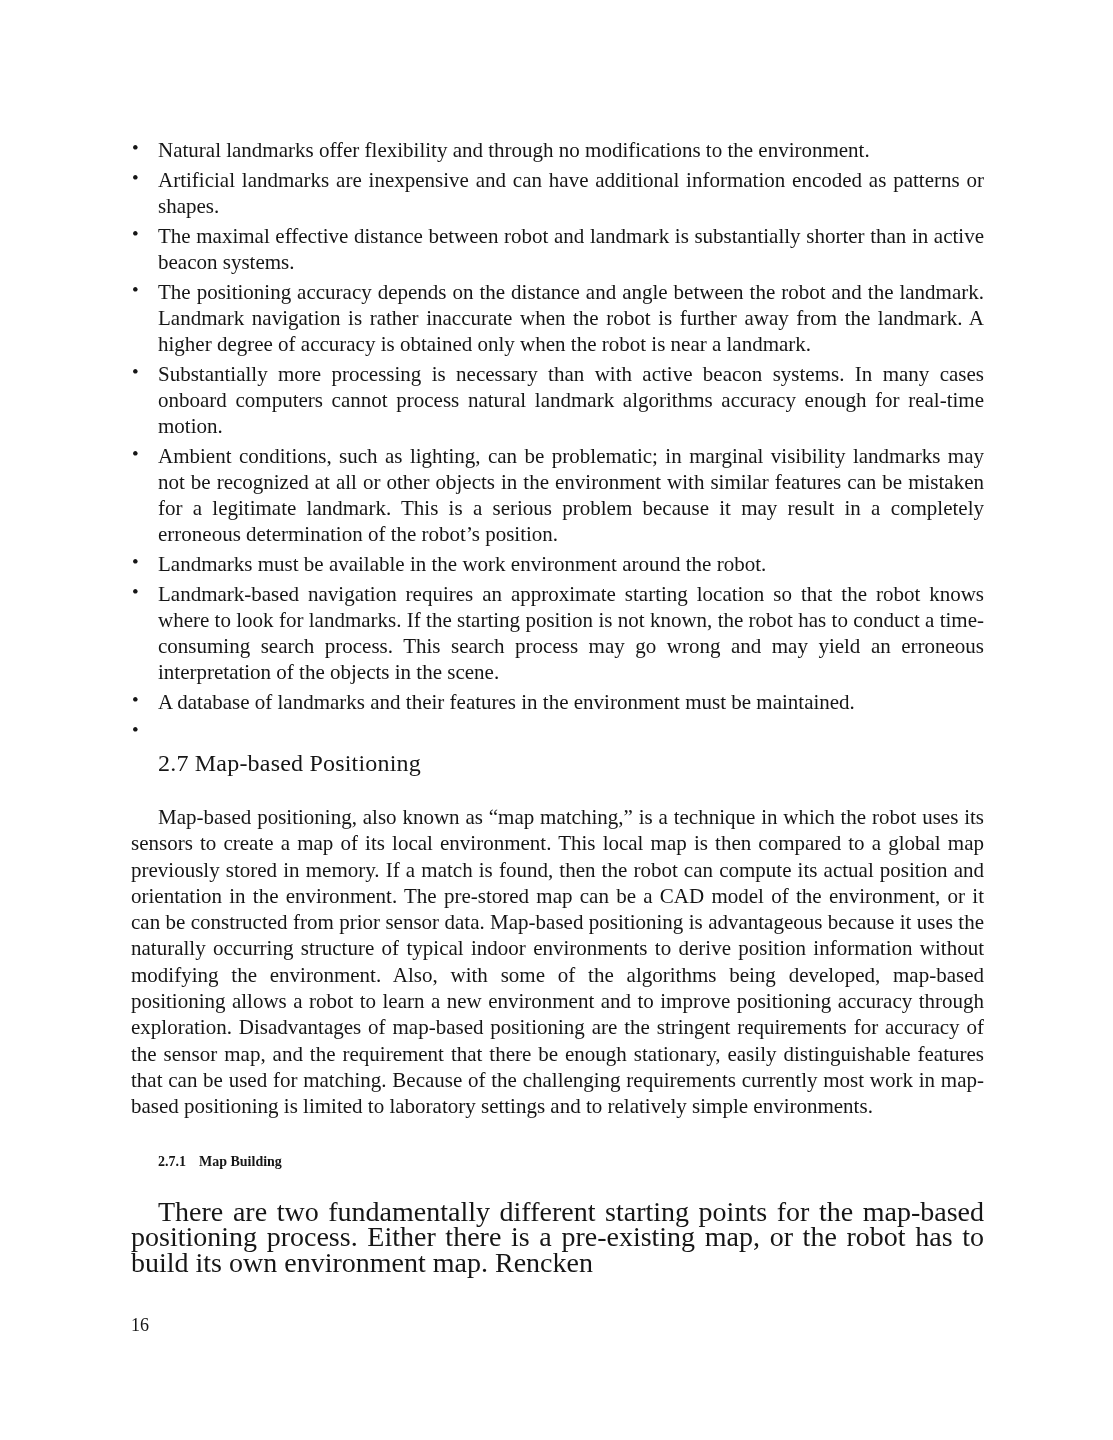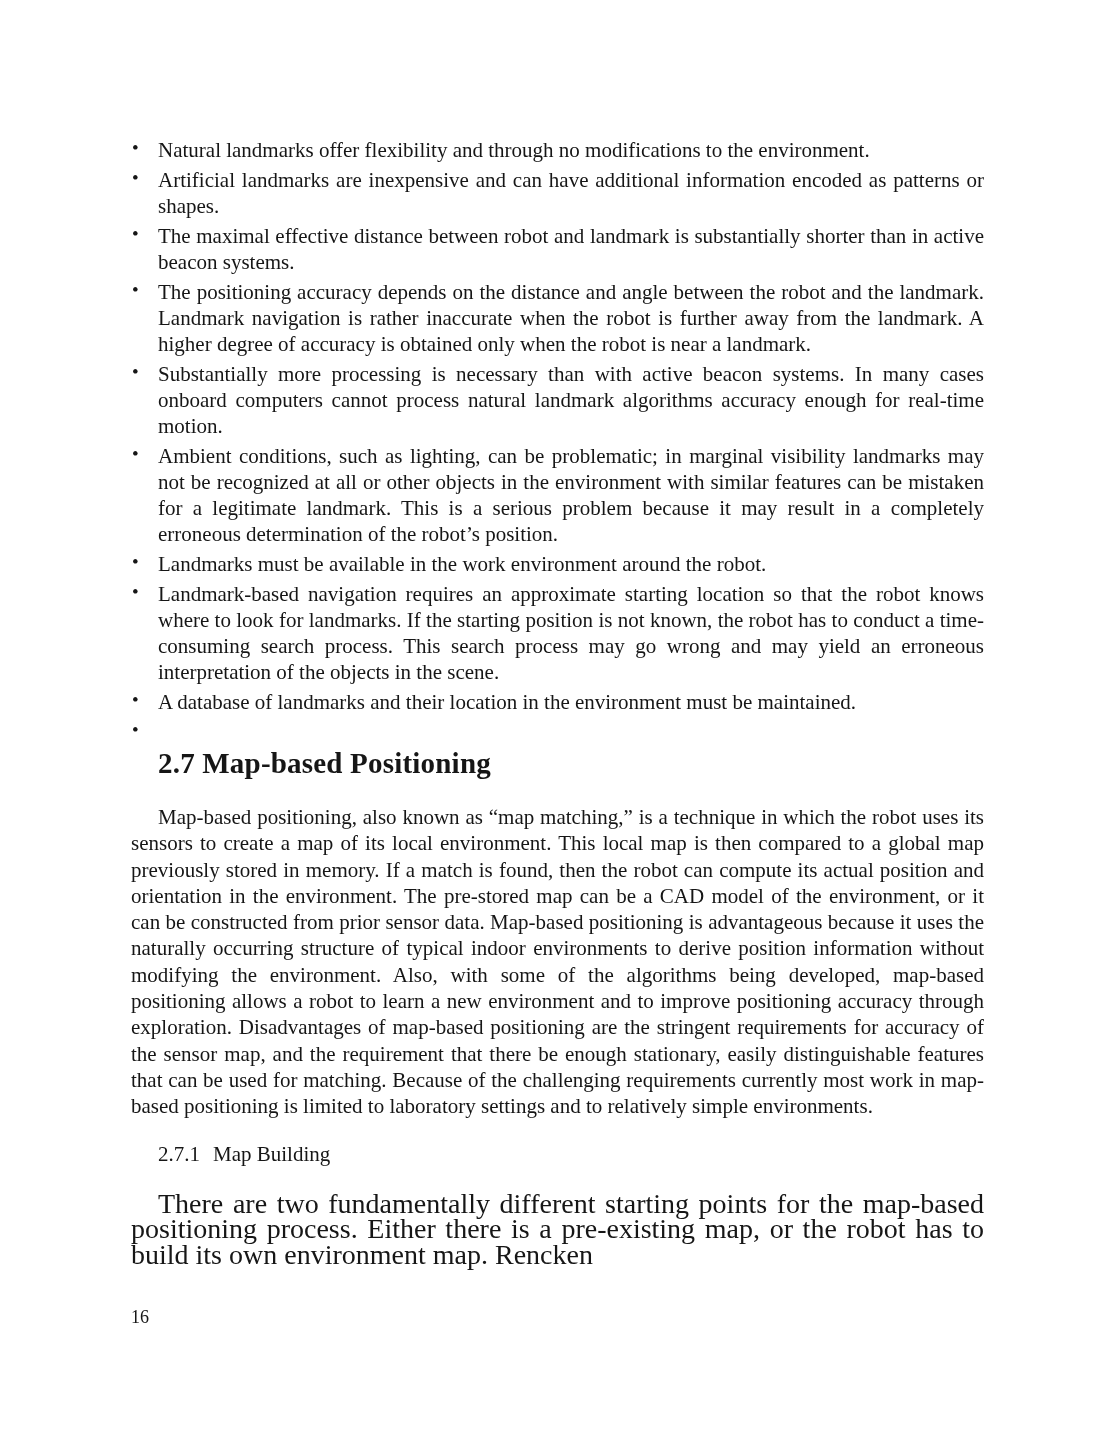--- a/index.html
+++ b/index.html
@@ -40,37 +40,37 @@
     text-align: justify;
   }
   .blt {
     position: absolute;
     left: 1px;
     top: -2px;
     font-size: 19px;
   }
   h2.section-heading {
     margin: 34px 0 0 27px;
-    font-size: 29px;
+    font-size: 24px;
     line-height: 28px;
-    font-weight: bold;
+    font-weight: normal;
     letter-spacing: 0.2px;
   }
   p.body-para {
     margin: 27px 0 16px 0;
     font-size: 21px;
     line-height: 26.3px;
     text-align: justify;
     text-indent: 27px;
   }
   h3.subsection-heading {
-    margin: 21px 0 0 27px;
-    font-size: 21px;
+    margin: 29px 0 0 27px;
+    font-size: 14px;
     line-height: 26px;
-    font-weight: normal;
+    font-weight: bold;
   }
   h3.subsection-heading .sub-title {
     margin-left: 13px;
   }
   p.body-para-2 {
     margin: 24px 0 0 0;
     font-size: 28px;
     line-height: 25.5px;
     text-align: justify;
     text-indent: 27px;
@@ -90,21 +90,21 @@
 
     <ul class="bullet-list">
       <li><span class="blt">•</span><span>Natural landmarks offer flexibility and through no modifications to the environment.</span></li>
       <li><span class="blt">•</span><span>Artificial landmarks are inexpensive and can have additional information encoded as patterns or shapes.</span></li>
       <li><span class="blt">•</span><span>The maximal effective distance between robot and landmark is substantially shorter than in active beacon systems.</span></li>
       <li><span class="blt">•</span><span>The positioning accuracy depends on the distance and angle between the robot and the landmark. Landmark navigation is rather inaccurate when the robot is further away from the landmark. A higher degree of accuracy is obtained only when the robot is near a landmark.</span></li>
       <li><span class="blt">•</span><span>Substantially more processing is necessary than with active beacon systems. In many cases onboard computers cannot process natural landmark algorithms accuracy enough for real-time motion.</span></li>
       <li><span class="blt">•</span><span>Ambient conditions, such as lighting, can be problematic; in marginal visibility landmarks may not be recognized at all or other objects in the environment with similar features can be mistaken for a legitimate landmark. This is a serious problem because it may result in a completely erroneous determination of the robot’s position.</span></li>
       <li><span class="blt">•</span><span>Landmarks must be available in the work environment around the robot.</span></li>
       <li><span class="blt">•</span><span>Landmark-based navigation requires an approximate starting location so that the robot knows where to look for landmarks. If the starting position is not known, the robot has to conduct a time-consuming search process. This search process may go wrong and may yield an erroneous interpretation of the objects in the scene.</span></li>
-      <li><span class="blt">•</span><span>A database of landmarks and their location in the environment must be maintained.</span></li>
+      <li><span class="blt">•</span><span>A database of landmarks and their features in the environment must be maintained.</span></li>
       <li><span class="blt">•</span></li>
     </ul>
 
     <h2 class="section-heading">2.7 Map-based Positioning</h2>
 
     <p class="body-para">Map-based positioning, also known as “map matching,” is a technique in which the robot uses its sensors to create a map of its local environment. This local map is then compared to a global map previously stored in memory. If a match is found, then the robot can compute its actual position and orientation in the environment. The pre-stored map can be a CAD model of the environment, or it can be constructed from prior sensor data. Map-based positioning is advantageous because it uses the naturally occurring structure of typical indoor environments to derive position information without modifying the environment. Also, with some of the algorithms being developed, map-based positioning allows a robot to learn a new environment and to improve positioning accuracy through exploration. Disadvantages of map-based positioning are the stringent requirements for accuracy of the sensor map, and the requirement that there be enough stationary, easily distinguishable features that can be used for matching. Because of the challenging requirements currently most work in map-based positioning is limited to laboratory settings and to relatively simple environments.</p>
 
     <h3 class="subsection-heading"><span class="sub-number">2.7.1</span><span class="sub-title">Map Building</span></h3>
 
     <p class="body-para-2">There are two fundamentally different starting points for the map-based positioning process. Either there is a pre-existing map, or the robot has to build its own environment map. Rencken</p>

